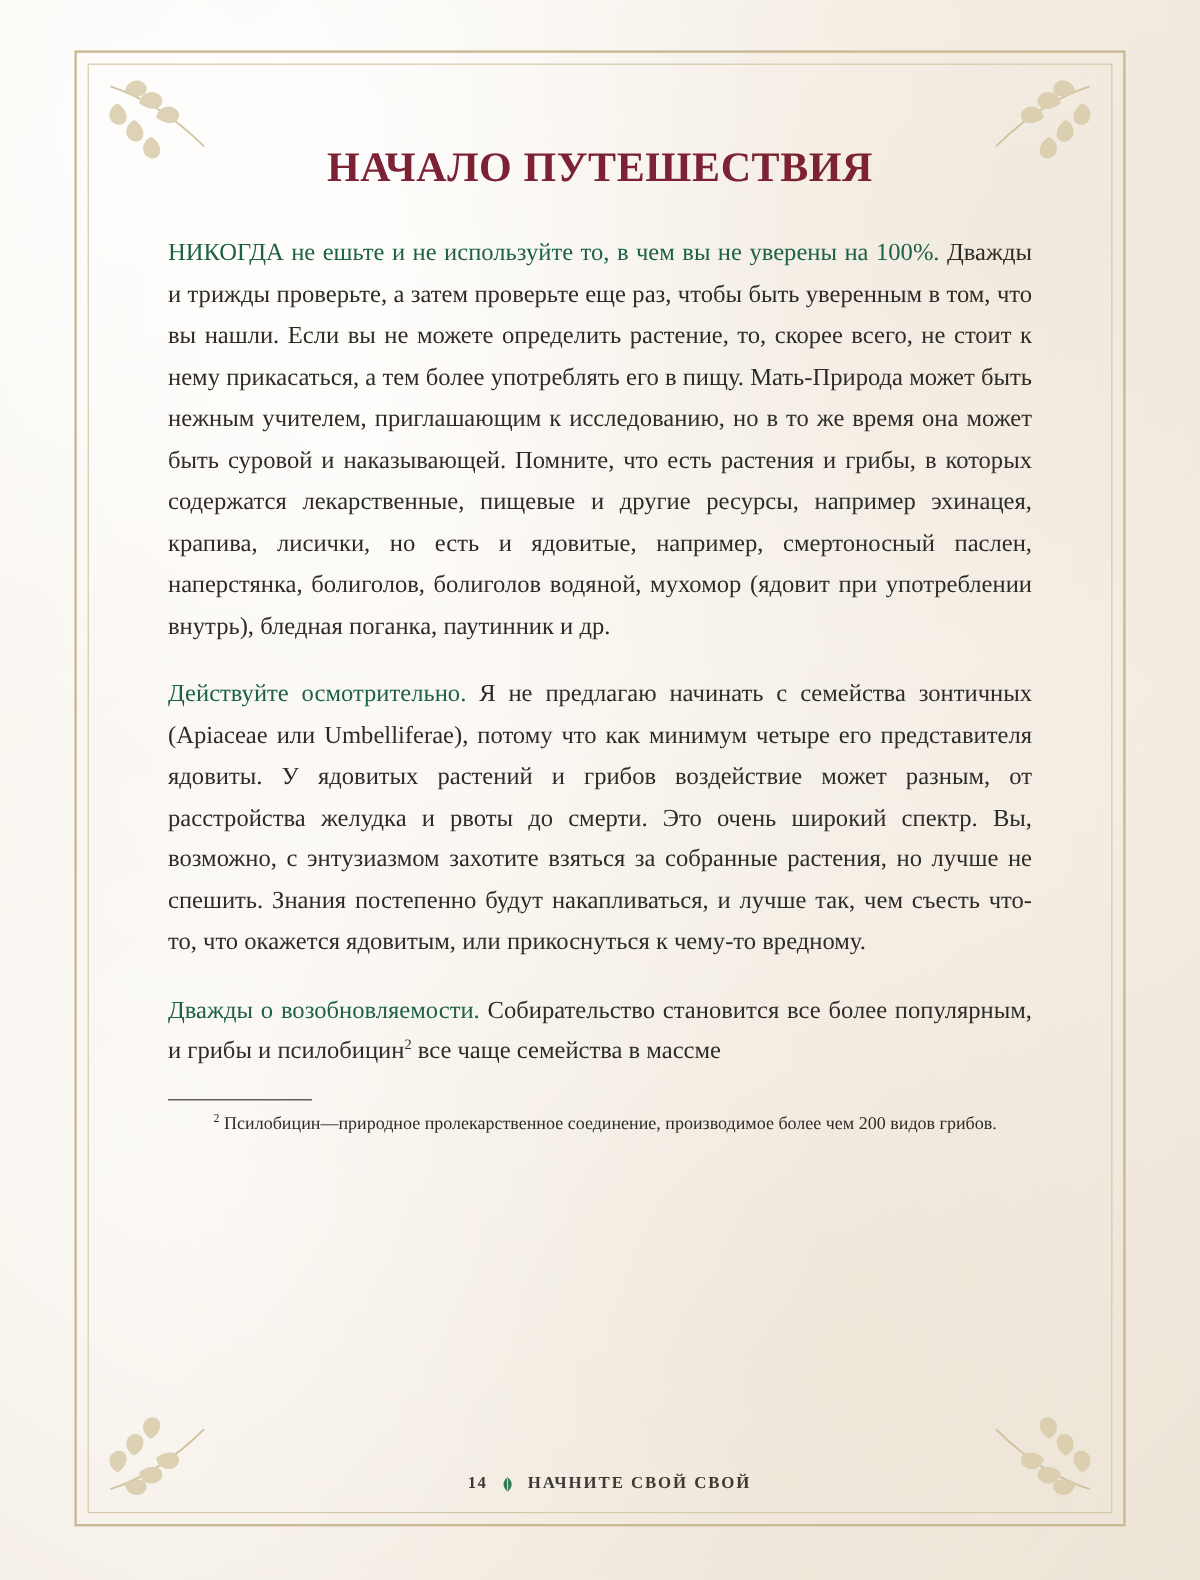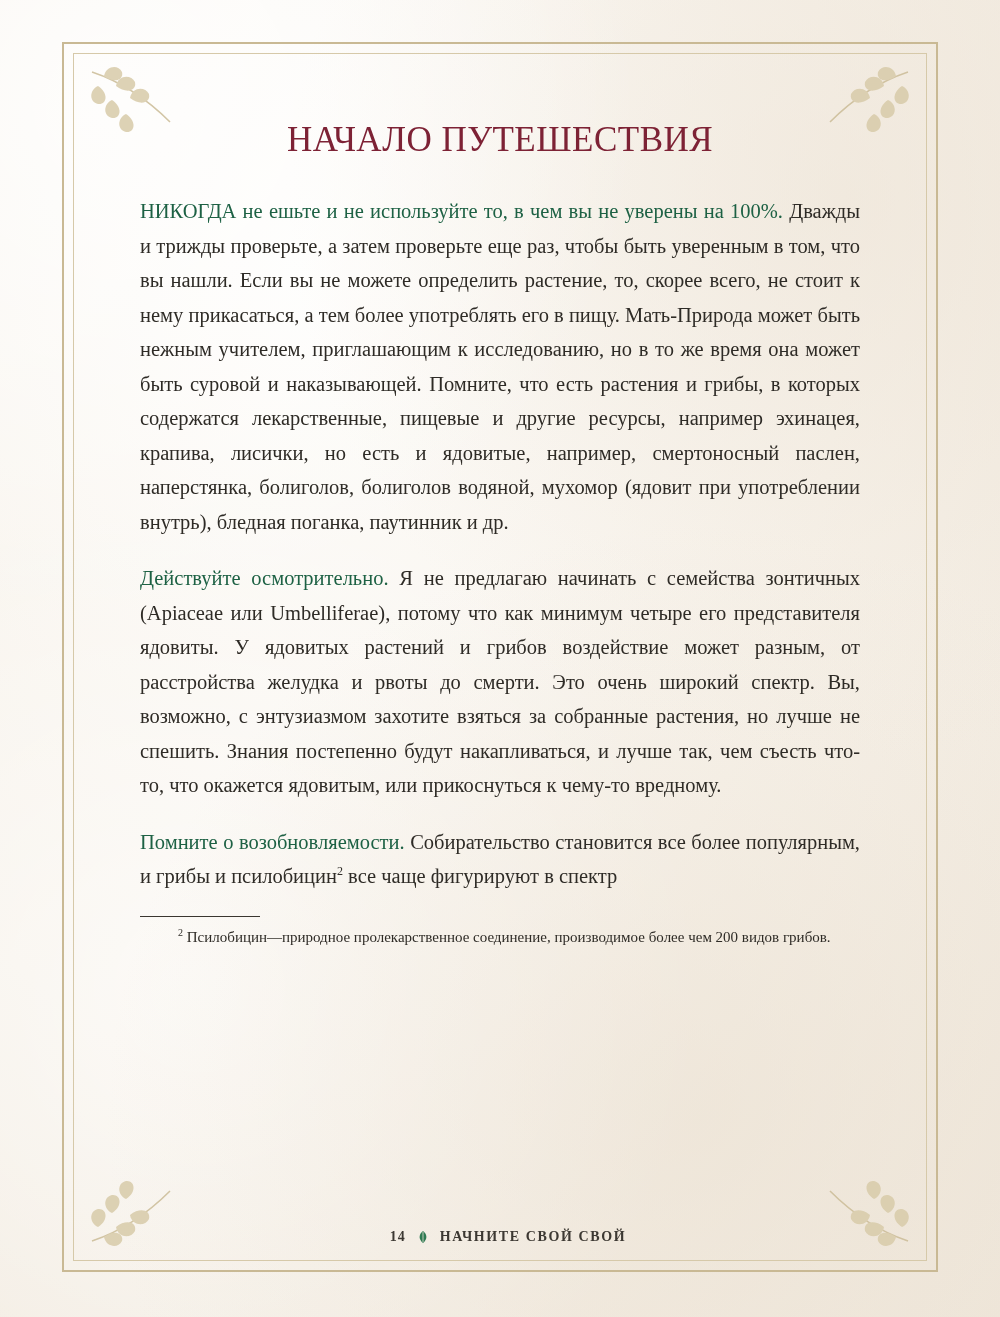--- a/index.html
+++ b/index.html
@@ -54,21 +54,21 @@
   .content {
     position: absolute;
     left: 140px;
     top: 120px;
     width: 720px;
   }
 
   h1.title {
     font-family: "Liberation Serif", serif;
     font-size: 35px;
-    font-weight: normal;
+    font-weight: bold;
     letter-spacing: 0.5px;
     color: #7d2235;
     text-align: center;
     margin: 0 0 34px 0;
   }
 
   p.para {
     font-size: 20.5px;
     line-height: 34.5px;
     color: #2e2b26;
@@ -211,21 +211,21 @@
 
     <p class="para">
       <span class="lead-green">НИКОГДА не ешьте и не используйте то, в чем вы не уверены на 100%.</span><span> Дважды и трижды проверьте, а затем проверьте еще раз, чтобы быть уверенным в том, что вы нашли. Если вы не можете определить растение, то, скорее всего, не стоит к нему прикасаться, а тем более употреблять его в пищу. Мать-Природа может быть нежным учителем, приглашающим к исследованию, но в то же время она может быть су­ровой и наказывающей. Помните, что есть растения и грибы, в которых содержатся лекарственные, пищевые и другие ресурсы, например эхи­нацея, крапива, лисички, но есть и ядовитые, например, смертоносный паслен, наперстянка, болиголов, болиголов водяной, мухомор (ядовит при употреблении внутрь), бледная поганка, паутинник и др.</span>
     </p>
 
     <p class="para">
       <span class="lead-green">Действуйте осмотрительно.</span><span> Я не предлагаю начинать с семейства зон­тичных (Apiaceae или Umbelliferae), потому что как минимум четыре его представителя ядовиты. У ядовитых растений и грибов воздейст­вие может разным, от расстройства желудка и рвоты до смерти. Это очень широкий спектр. Вы, возможно, с энтузиазмом захотите взяться за собранные растения, но лучше не спешить. Знания постепенно будут накапливаться, и лучше так, чем съесть что-то, что окажется ядовитым, или прикоснуться к чему-то вредному.</span>
     </p>
 
     <p class="para">
-      <span class="lead-green">Помните о возобновляемости.</span><span> Собирательство становится все более популярным, и грибы и псилобицин</span><sup class="fn">2</sup><span> все чаще фигурируют в спектр­</span>
+      <span class="lead-green">Дважды о возобновляемости.</span><span> Собирательство становится все более популярным, и грибы и псилобицин</span><sup class="fn">2</sup><span> все чаще семейства в массме­</span>
     </p>
 
     <div class="footnote-rule"></div>
 
     <p class="footnote">
       <span class="indent"></span><sup>2</sup>&nbsp;<span>Псилобицин—природное пролекарственное соединение, производимое бо­лее чем 200 видов грибов.</span>
     </p>
 
   </div>
 

